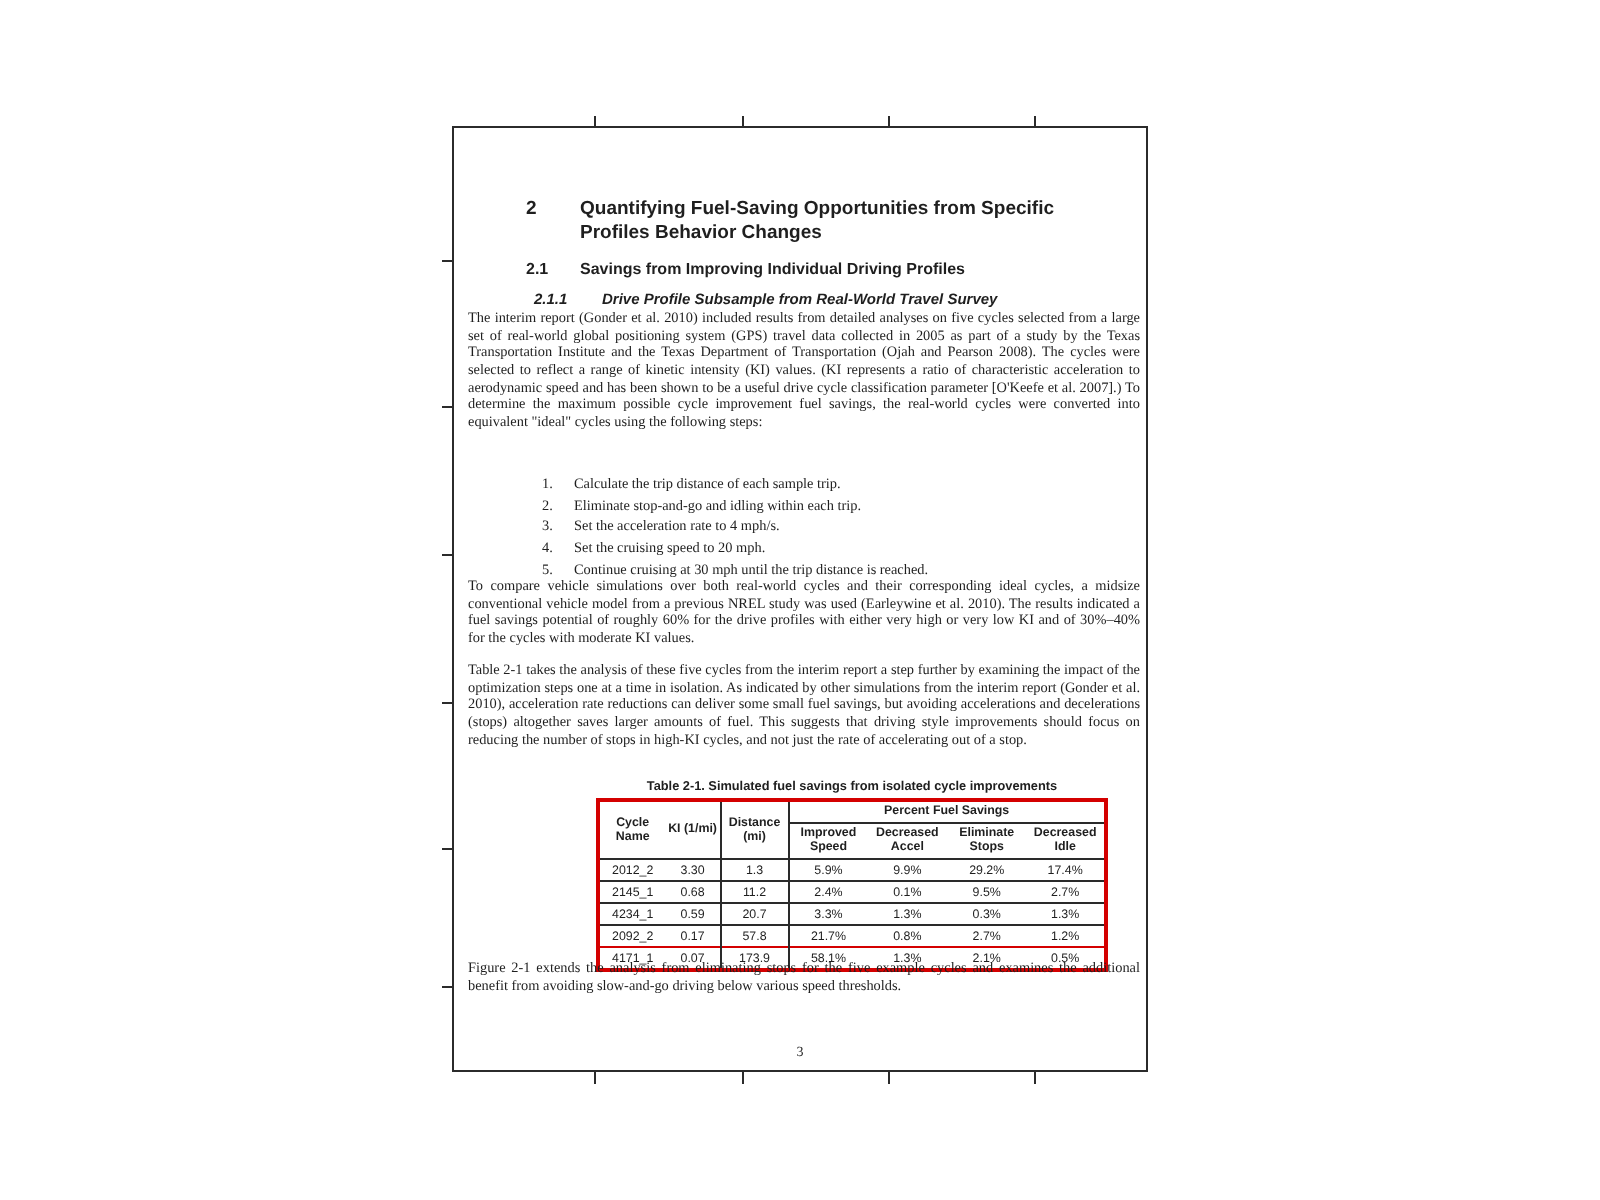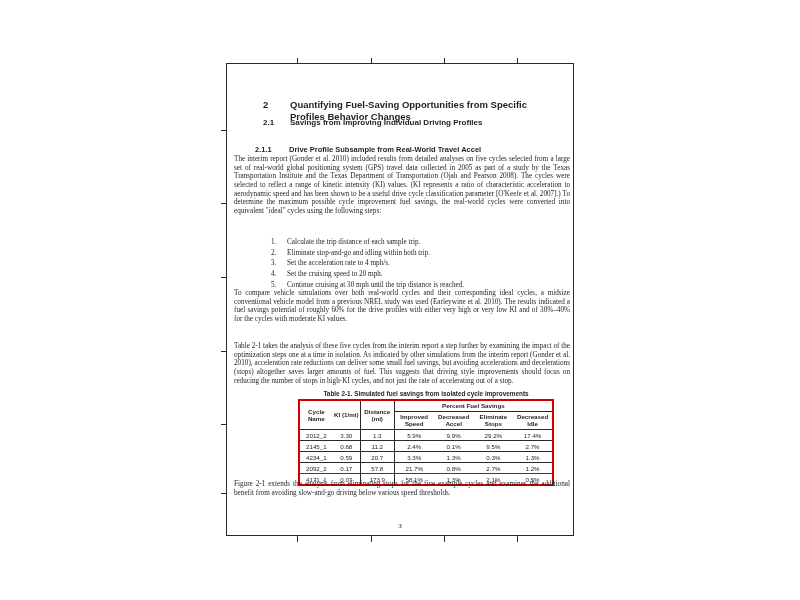--- a/index.html
+++ b/index.html
@@ -13,32 +13,32 @@
   }
 
   
   .tick-v { position: absolute; width: 1px; height: 10px; background: #2b2b2b; }
   .tick-h { position: absolute; width: 10px; height: 1px; background: #2b2b2b; }
 
   
   .h-row { position: absolute; display: flex; font-family: "Liberation Sans", sans-serif; font-weight: bold; }
   .h2-row { left: 36px; top: 35px; width: 300px; font-size: 9.5px; line-height: 11.5px; }
   .h2-row .hnum { width: 27px; flex: 0 0 27px; }
-  .h3-row { left: 36px; top: 54px; width: 300px; font-size: 8px; line-height: 9.5px; }
+  .h3-row { left: 36px; top: 66px; width: 300px; font-size: 8px; line-height: 9.5px; }
   .h3-row .hnum { width: 27px; flex: 0 0 27px; }
-  .h4-row { left: 28px; top: 81px; width: 300px; font-size: 7.5px; line-height: 9px; }
+  .h4-row { left: 40px; top: 81px; width: 300px; font-size: 7.5px; line-height: 9px; font-style: italic; }
   .h4-row .hnum { width: 34px; flex: 0 0 34px; }
 
   .para {
     position: absolute; left: 7px; width: 336px;
     font-size: 7.2px; line-height: 8.65px; text-align: justify;
   }
   .p1 { top: 91px; }
   .p2 { top: 225px; }
-  .p3 { top: 278px; }
+  .p3 { top: 267px; }
   .p4 { top: 416px; }
 
   .num-list { position: absolute; left: 44px; top: 174px; width: 290px; }
   .num-list .li { display: flex; font-size: 7.2px; line-height: 8.5px; margin-bottom: 2.2px; }
   .num-list .li .n { flex: 0 0 16px; }
 
   .tbl-caption {
     position: absolute; left: 43px; top: 326px; width: 312px; text-align: center;
     font-family: "Liberation Sans", sans-serif; font-weight: bold; font-size: 6.4px;
   }
@@ -86,33 +86,33 @@
     <span class="htext">Quantifying Fuel-Saving Opportunities from Specific Profiles Behavior Changes</span>
   </div>
 
   <div class="h-row h3-row">
     <span class="hnum">2.1</span>
     <span class="htext">Savings from Improving Individual Driving Profiles</span>
   </div>
 
   <div class="h-row h4-row">
     <span class="hnum">2.1.1</span>
-    <span class="htext">Drive Profile Subsample from Real-World Travel Accel</span>
+    <span class="htext">Drive Profile Subsample from Real-World Travel Survey</span>
   </div>
 
   <p class="para p1">The interim report (Gonder et al. 2010) included results from detailed analyses on five cycles selected from a large set of real-world global positioning system (GPS) travel data collected in 2005 as part of a study by the Texas Transportation Institute and the Texas Department of Transportation (Ojah and Pearson 2008). The cycles were selected to reflect a range of kinetic intensity (KI) values. (KI represents a ratio of characteristic acceleration to aerodynamic speed and has been shown to be a useful drive cycle classification parameter [O'Keefe et al. 2007].) To determine the maximum possible cycle improvement fuel savings, the real-world cycles were converted into equivalent "ideal" cycles using the following steps:</p>
 
   <div class="num-list">
     <div class="li">
       <span class="n">1.</span>
       <span class="t">Calculate the trip distance of each sample trip.</span>
     </div>
     <div class="li">
       <span class="n">2.</span>
-      <span class="t">Eliminate stop-and-go and idling within both trip.</span>
+      <span class="t">Eliminate stop-and-go and idling within each trip.</span>
     </div>
     <div class="li">
       <span class="n">3.</span>
       <span class="t">Set the acceleration rate to 4 mph/s.</span>
     </div>
     <div class="li">
       <span class="n">4.</span>
       <span class="t">Set the cruising speed to 20 mph.</span>
     </div>
     <div class="li">

